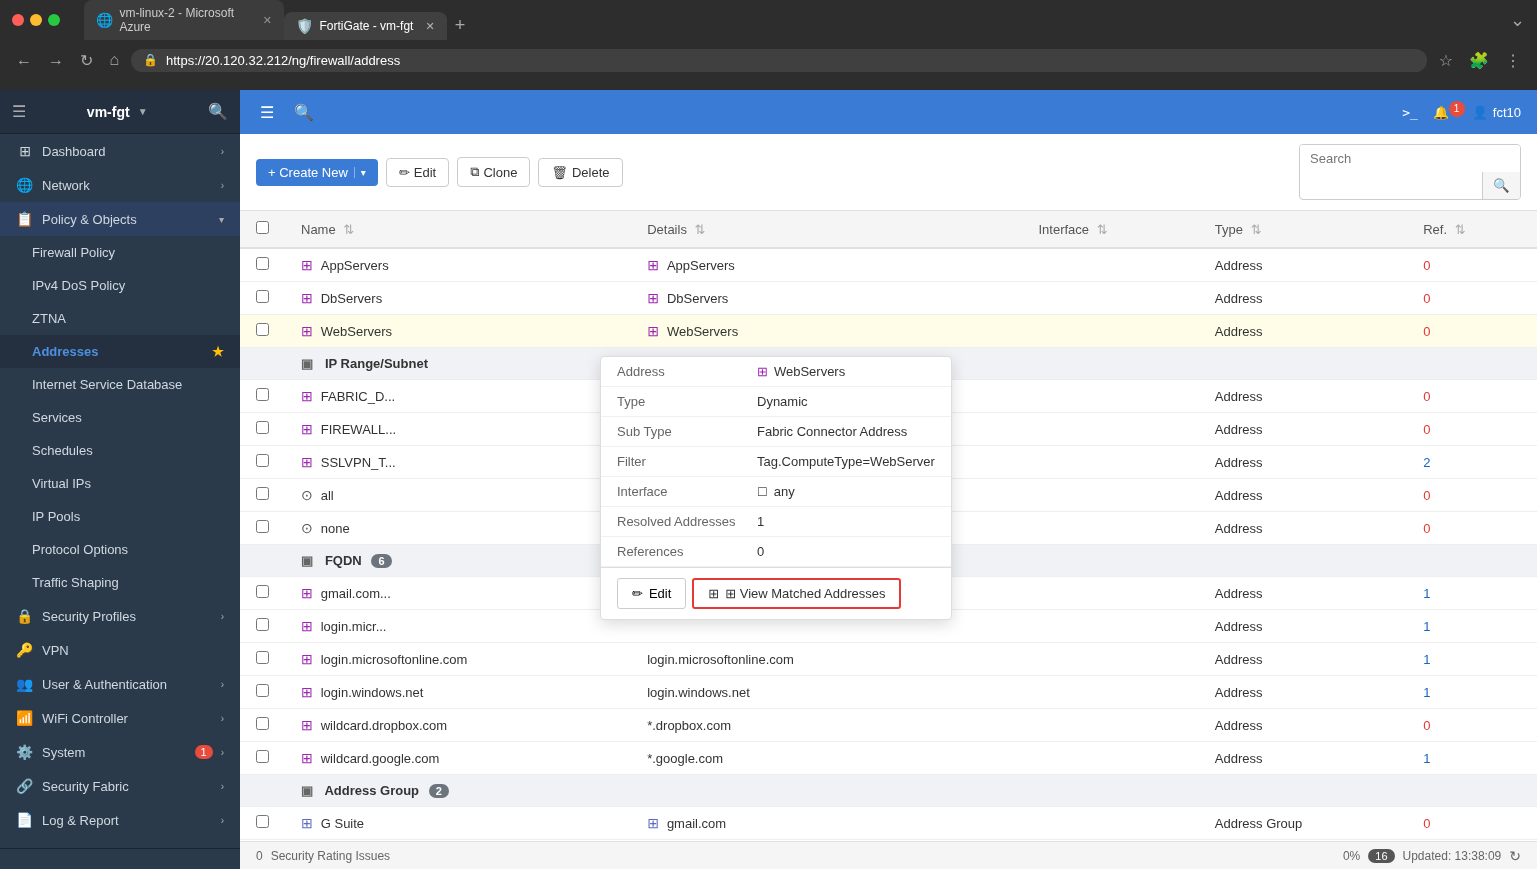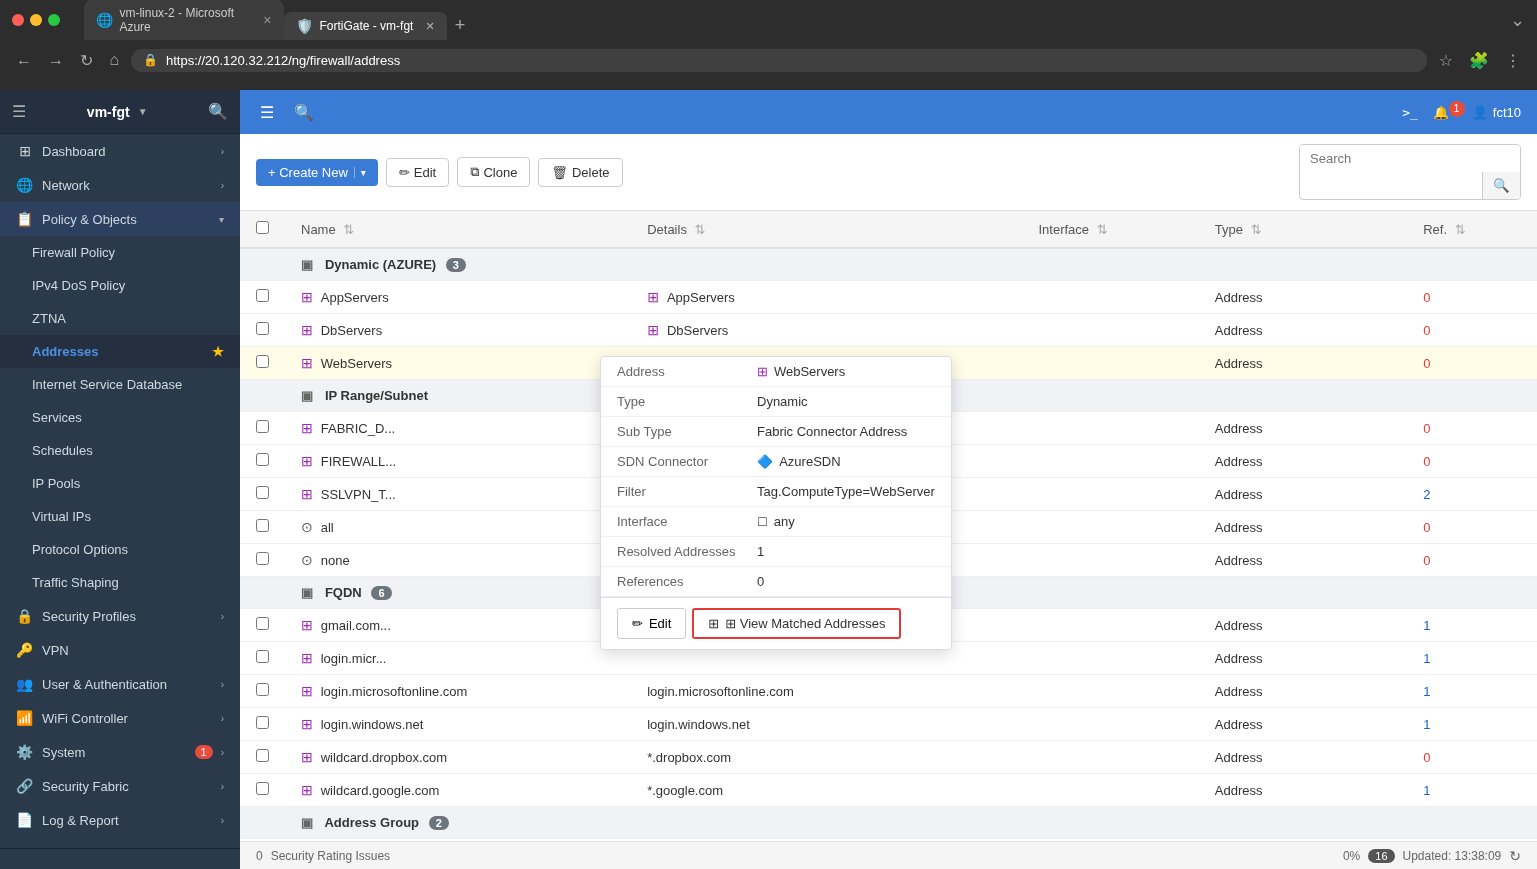--- a/index.html
+++ b/index.html
@@ -203,24 +203,24 @@
     <div class="sidebar-item sidebar-sub-item">
       <span class="item-label">Internet Service Database</span>
     </div>
     <div class="sidebar-item sidebar-sub-item">
       <span class="item-label">Services</span>
     </div>
     <div class="sidebar-item sidebar-sub-item">
       <span class="item-label">Schedules</span>
     </div>
     <div class="sidebar-item sidebar-sub-item">
+      <span class="item-label">Virtual IPs</span>
+    </div>
+    <div class="sidebar-item sidebar-sub-item">
       <span class="item-label">IP Pools</span>
-    </div>
-    <div class="sidebar-item sidebar-sub-item">
-      <span class="item-label">Virtual IPs</span>
     </div>
     <div class="sidebar-item sidebar-sub-item">
       <span class="item-label">Protocol Options</span>
     </div>
     <div class="sidebar-item sidebar-sub-item">
       <span class="item-label">Traffic Shaping</span>
     </div>
 
     <div class="sidebar-item">
       <span class="item-icon">🔒</span>
@@ -324,27 +324,20 @@
                 <span>WebServers</span>
               </span>
             </div>
             <div class="popup-row">
               <span class="popup-label">Type</span>
               <span class="popup-value">Dynamic</span>
             </div>
             <div class="popup-row">
               <span class="popup-label">Sub Type</span>
               <span class="popup-value">Fabric Connector Address</span>
-            </div>
-            <div class="popup-row">
-              <span class="popup-label">SDN Connector</span>
-              <span class="popup-value">
-                <span class="azure-icon">🔷</span>
-                <span>AzureSDN</span>
-              </span>
             </div>
             <div class="popup-row">
               <span class="popup-label">Filter</span>
               <span class="popup-value">Tag.ComputeType=WebServer</span>
             </div>
             <div class="popup-row">
               <span class="popup-label">Interface</span>
               <span class="popup-value">
                 <span class="checkbox-icon">☐</span>
                 <span>any</span>
@@ -393,28 +386,20 @@
                   <span class="sort-icon">⇅</span>
                 </th>
                 <th>
                   <span>Ref.</span>
                   <span class="sort-icon">⇅</span>
                 </th>
               </tr>
             </thead>
             <tbody>
 
-              <tr class="group-header">
-                <td></td>
-                <td colspan="5">
-                  <span class="group-expand">▣</span>
-                  <span>Dynamic (AZURE)</span>
-                  <span class="group-count">3</span>
-                </td>
-              </tr>
               <tr class="data-row">
                 <td><input type="checkbox" style=""></td>
                 <td>
                     <div class="name-cell">
                       <span class="addr-icon">⊞</span>
                       <span>AppServers</span>
                     </div>
                   </td>
                 <td>
                     <div class="name-cell">

